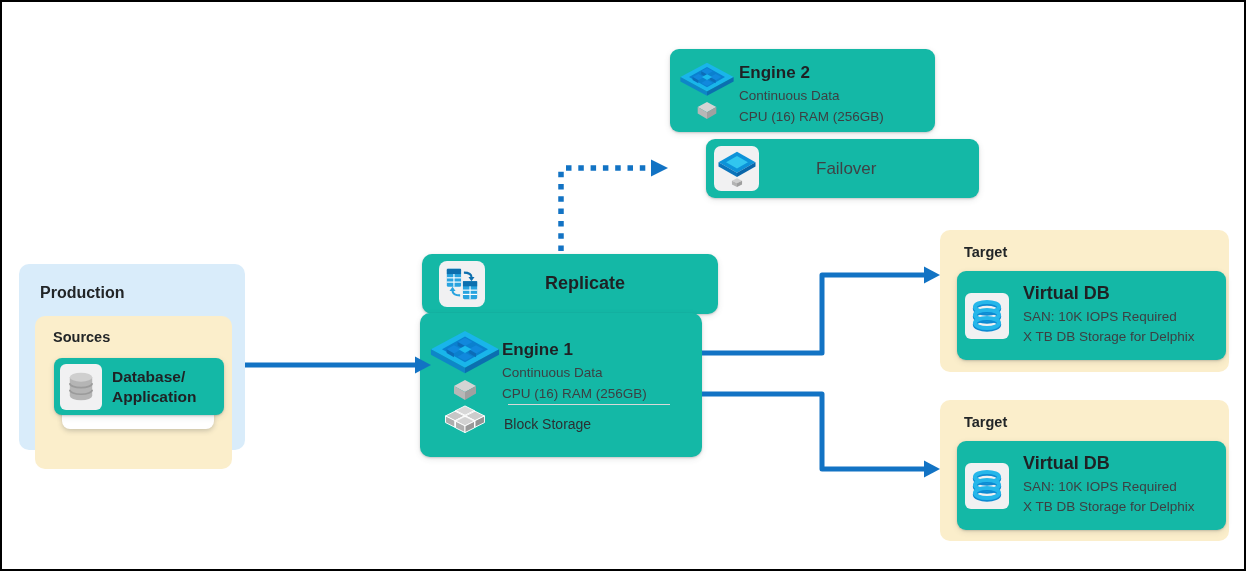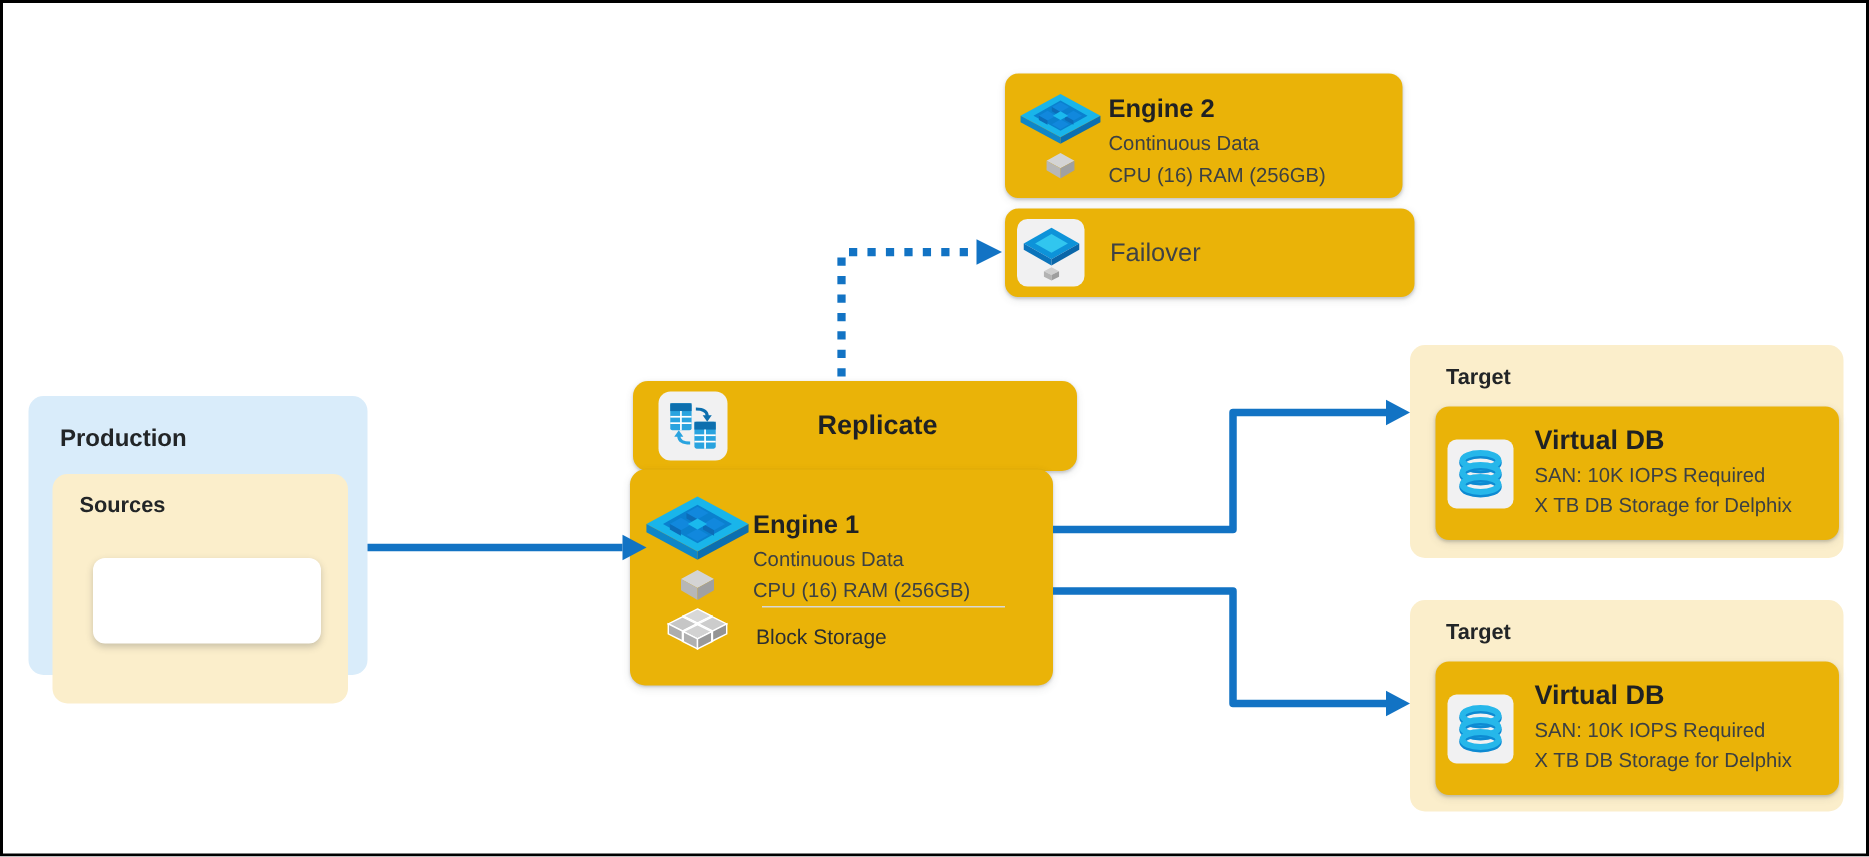--- a/index.html
+++ b/index.html
@@ -3,37 +3,37 @@
 <meta charset="utf-8">
 <style>
   html,body{margin:0;padding:0;background:#fff;}
   .canvas{
     position:relative;width:1246px;height:571px;box-sizing:border-box;
     background:#ffffff;border:2px solid #000;overflow:hidden;
     font-family:"Liberation Sans",sans-serif;color:#202124;
   }
   .overlay{position:absolute;left:0;top:0;z-index:3;pointer-events:none;}
   .card{
-    position:absolute;background:#eab308;border-radius:9px;z-index:2;
+    position:absolute;background:#14b8a6;border-radius:9px;z-index:2;
     box-shadow:0 1px 2px rgba(60,64,67,.22),0 2px 6px rgba(60,64,67,.12);
   }
   .group{position:absolute;border-radius:10px;z-index:2;}
   .blue-group{background:#d9ecfa;}
   .tan-group{background:#fbeecb;}
   .group-label{position:absolute;font-weight:bold;color:#222527;}
   .icon-square{
     background:#f1f1f2;border-radius:7px;display:flex;align-items:center;
     justify-content:center;flex:none;
   }
   .title-lg{font-size:18px;font-weight:bold;color:#1f2124;line-height:1.2;}
   .title-md{font-size:17px;font-weight:bold;color:#1f2124;line-height:1.25;}
   .spec{font-size:13.5px;color:#3c4043;line-height:1.5;}
   .flex-row{display:flex;align-items:center;}
   .engine2-card{left:668px;top:47px;width:265px;height:83px;padding:0;}
-  .failover-card{left:668px;top:137px;width:265px;height:59px;}
+  .failover-card{left:704px;top:137px;width:265px;height:59px;gap:40px;}
   .replicate-card{left:420px;top:252px;width:279px;height:60px;}
   .engine1-card{left:418px;top:311px;width:282px;height:144px;}
   .divider{position:absolute;background:#d8d8d8;height:1px;}
   .db-card-text{font-size:15.5px;font-weight:bold;line-height:1.28;color:#1f2124;}
   .ghost-card{
     position:absolute;background:#fff;border-radius:8px;
     box-shadow:0 2px 5px rgba(60,64,67,.25);
   }
   .failover-label{font-size:17px;color:#3f4245;margin-left:17px;}
 </style>
@@ -100,20 +100,34 @@
       </svg>
     </div>
     <span class="failover-label">Failover</span>
   </div>
 
   <div class="group blue-group" style="left:17px;top:262px;width:226px;height:186px;">
     <div class="group-label" style="left:21px;top:20px;font-size:16px;">Production</div>
     <div class="group tan-group" style="left:16px;top:52px;width:197px;height:153px;">
       <div class="group-label" style="left:18px;top:13px;font-size:14.5px;">Sources</div>
       <div class="ghost-card" style="left:27px;top:56px;width:152px;height:57px;"></div>
+      <div class="card flex-row" style="left:19px;top:42px;width:164px;height:57px;padding-left:6px;border-radius:8px;">
+        <div class="icon-square" style="width:42px;height:46px;border-radius:6px;">
+          <svg width="28" height="31" viewBox="0 0 30 32">
+            <path d="M3 6 v20 a12 4.8 0 0 0 24 0 V6 Z" fill="#b5b5b5"></path>
+            <ellipse cx="15" cy="6" rx="12" ry="4.8" fill="#cfcfcf"></ellipse>
+            <path d="M3 12.5 a12 4.8 0 0 0 24 0" fill="none" stroke="#9b9b9b" stroke-width="1.8"></path>
+            <path d="M3 19.5 a12 4.8 0 0 0 24 0" fill="none" stroke="#9b9b9b" stroke-width="1.8"></path>
+          </svg>
+        </div>
+        <div class="db-card-text" style="margin-left:10px;">
+          <span style="display:block">Database/</span>
+          <span style="display:block">Application</span>
+        </div>
+      </div>
     </div>
   </div>
 
   <div class="card replicate-card flex-row" style="padding-left:17px;border-radius:10px;gap:48px;">
     <div class="icon-square" style="width:46px;height:46px;border-radius:8px;">
       <svg width="36" height="36" viewBox="0 0 38 38">
         <rect x="3" y="3" width="15" height="19" rx="1.5" fill="#29a3df"></rect>
         <rect x="3" y="3" width="15" height="5.5" fill="#0d6fae"></rect>
         <line x1="3" y1="12.5" x2="18" y2="12.5" stroke="#fff" stroke-width="1.2"></line>
         <line x1="3" y1="17" x2="18" y2="17" stroke="#fff" stroke-width="1.2"></line>

